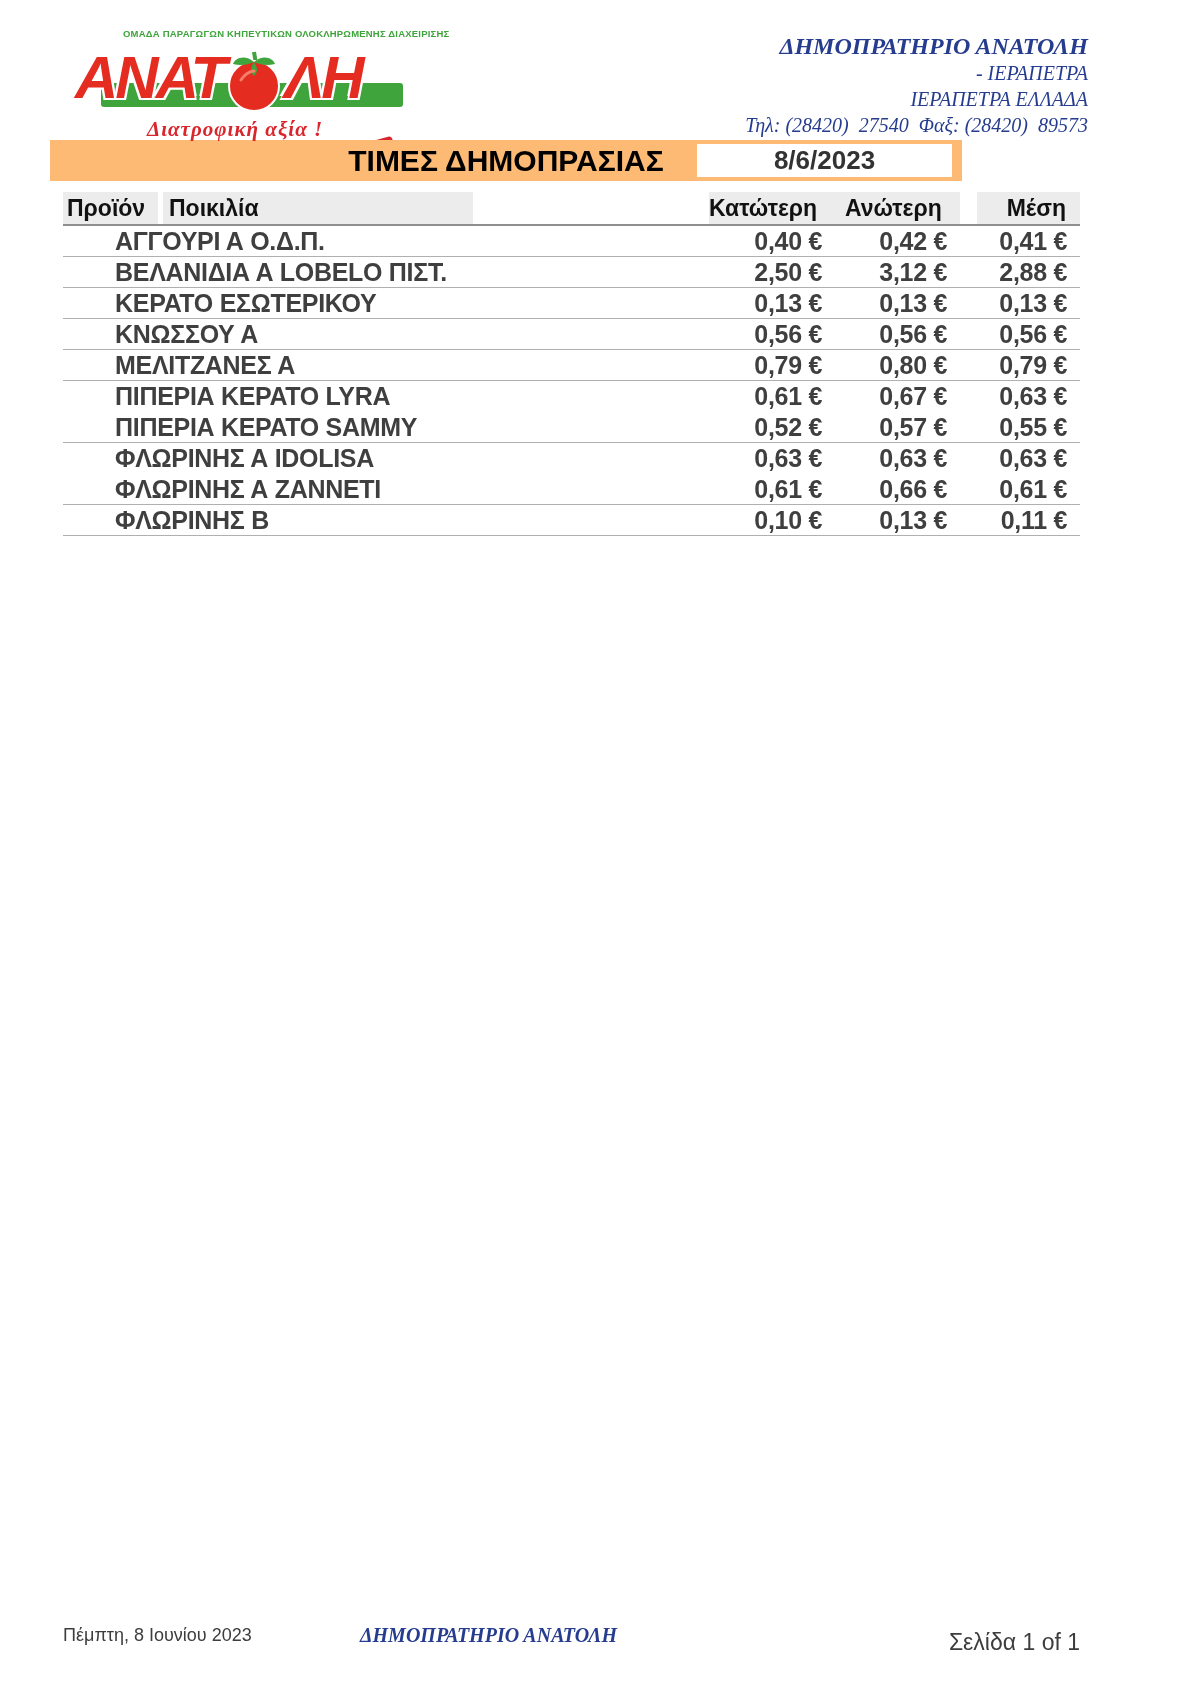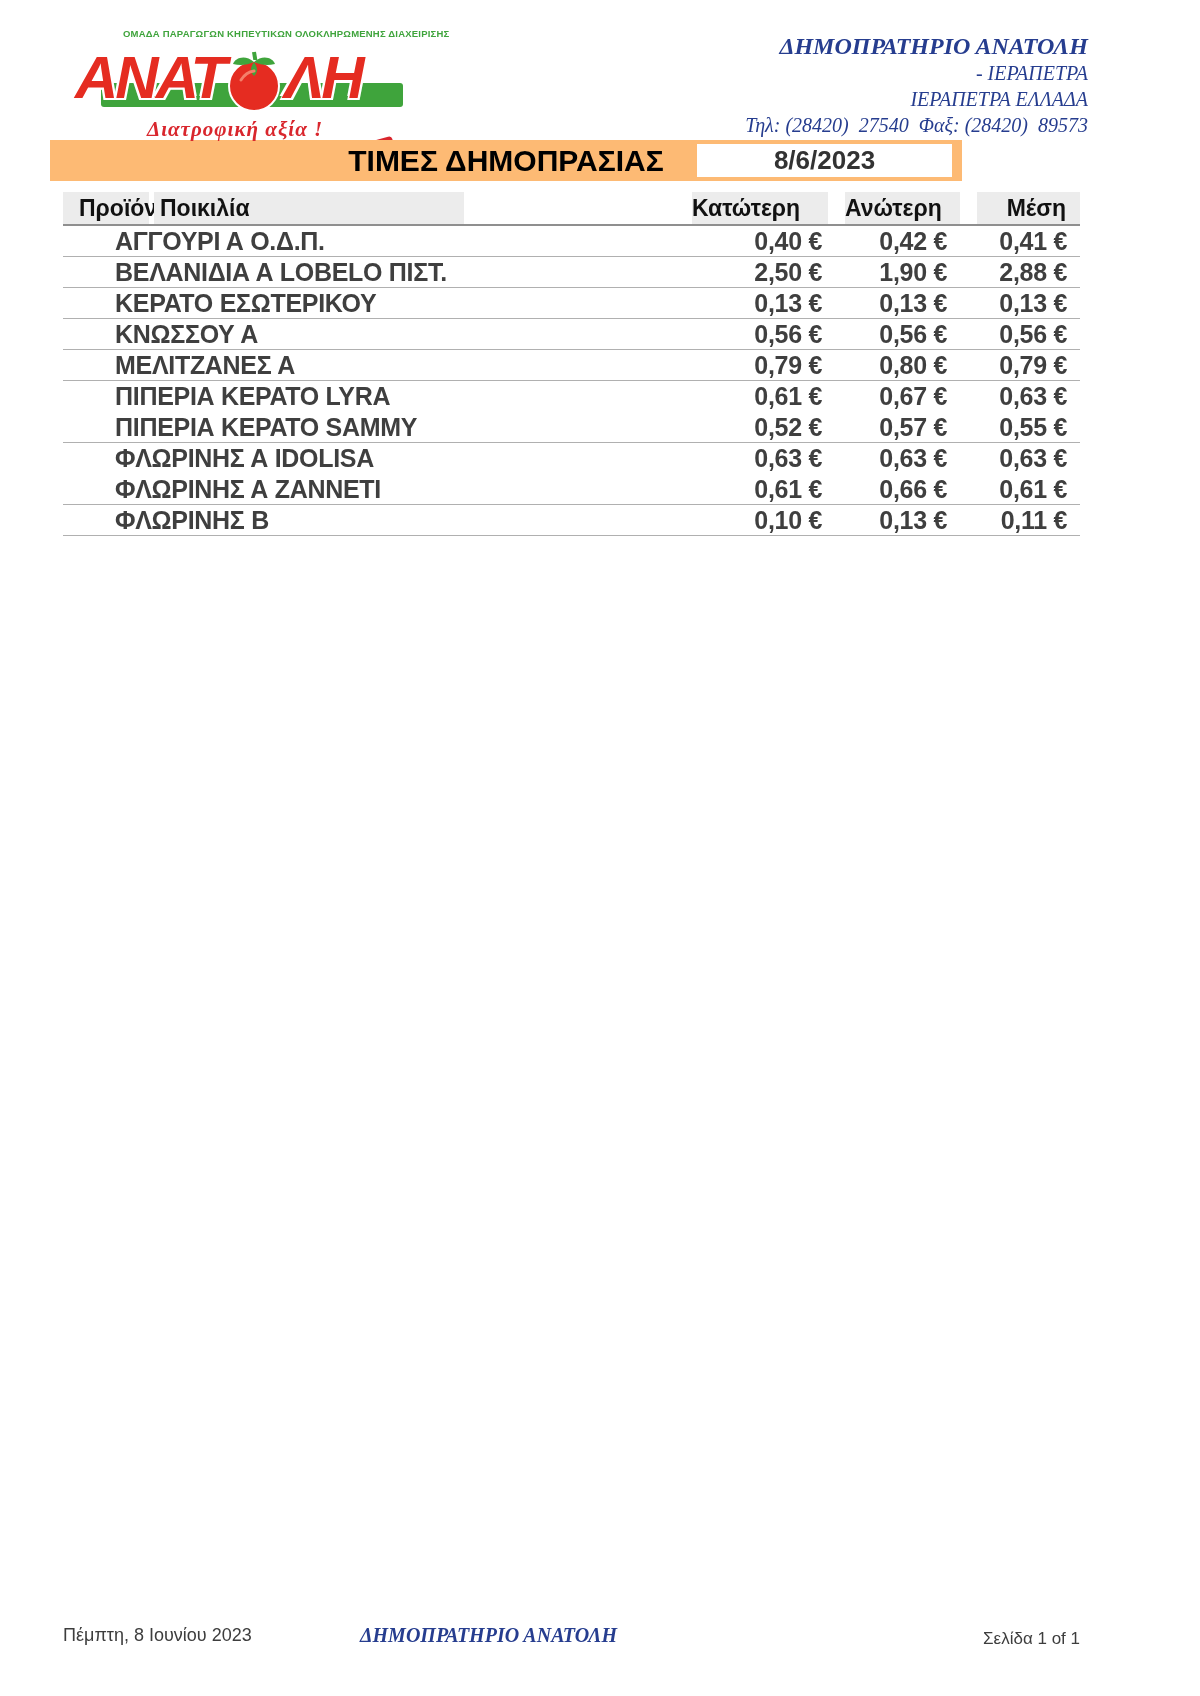--- a/index.html
+++ b/index.html
@@ -31,41 +31,41 @@
   .titlebar { position:absolute; left:50px; top:140px; width:912px; height:41px; background:#fdba74; }
   .titlebar .title { position:absolute; left:0; right:0; top:0; height:41px; line-height:41px;
                      text-align:center; font-size:30px; font-weight:bold; color:#000; letter-spacing:0; }
   .datebox { position:absolute; right:10px; top:4px; width:255px; height:33px; background:#ffffff;
              text-align:center; line-height:33px; font-size:26px; font-weight:bold; color:#333; }
 
   
   .table { position:absolute; left:63px; top:192px; width:1017px; }
   .thead { display:flex; height:34px; border-bottom:2px solid #8f8f8f; font-size:23px; font-weight:bold; color:#111; }
   .hblock { background:#ececec; line-height:32px; }
-  .h-product { width:86px; padding-left:16px; }
+  .h-product { width:95px; padding-left:4px; }
   .h-variety { width:310px; margin-left:5px; padding-left:6px; }
   .hspacer { flex:1; }
   .h-low { width:136px; text-align:left; padding-right:6px; }
-  .h-high { width:115px; margin-left:17px; text-align:right; padding-right:24px; }
+  .h-high { width:115px; text-align:right; padding-right:24px; }
   .h-avg { width:103px; margin-left:17px; text-align:right; padding-right:14px; }
 
   .trow { display:flex; align-items:center; height:31px; border-bottom:1px solid transparent;
           font-size:25px; font-weight:bold; color:#3f3f3f; letter-spacing:-0.3px; }
   .trow.divider { border-bottom:1px solid #b0b0b0; }
   .cell.name { flex:1; padding-left:52px; white-space:nowrap; }
   .cell.price { text-align:right; white-space:nowrap; }
   .cell.low { width:130px; }
   .cell.high { width:125px; }
   .cell.avg { width:120px; margin-right:13px; }
 
   
   .footer-date { position:absolute; left:63px; top:1625px; font-size:18px; color:#3d3d3d; }
   .footer-org  { position:absolute; left:360px; top:1624px; font-family:"Liberation Serif", serif;
                  font-style:italic; font-weight:600; font-size:20px; color:#263d8f; }
-  .footer-page { position:absolute; right:120px; top:1629px; font-size:17px; color:#3d3d3d; }
+  .footer-page { position:absolute; right:120px; top:1629px; font-size:23px; color:#3d3d3d; }
 </style>
 </head>
 <body>
 
 <div class="page">
 
   <div class="logo">
     <div class="logo-top">ΟΜΑΔΑ ΠΑΡΑΓΩΓΩΝ ΚΗΠΕΥΤΙΚΩΝ ΟΛΟΚΛΗΡΩΜΕΝΗΣ ΔΙΑΧΕΙΡΙΣΗΣ</div>
     <div class="logo-name">
       <span class="green-band"></span><span class="nm">ΑΝΑΤ</span><span class="tomato"><svg width="58" height="62" viewBox="0 0 58 62">
@@ -108,21 +108,21 @@
   <div class="trow divider">
     <div class="cell name">ΑΓΓΟΥΡΙ Α Ο.Δ.Π.</div>
     <div class="cell price low">0,40 €</div>
     <div class="cell price high">0,42 €</div>
     <div class="cell price avg">0,41 €</div>
   </div>
 
   <div class="trow divider">
     <div class="cell name">ΒΕΛΑΝΙΔΙΑ Α LOBELO ΠΙΣΤ.</div>
     <div class="cell price low">2,50 €</div>
-    <div class="cell price high">1,90 €</div>
+    <div class="cell price high">3,12 €</div>
     <div class="cell price avg">2,88 €</div>
   </div>
 
   <div class="trow divider">
     <div class="cell name">ΚΕΡΑΤΟ ΕΣΩΤΕΡΙΚΟΥ</div>
     <div class="cell price low">0,13 €</div>
     <div class="cell price high">0,13 €</div>
     <div class="cell price avg">0,13 €</div>
   </div>
 

